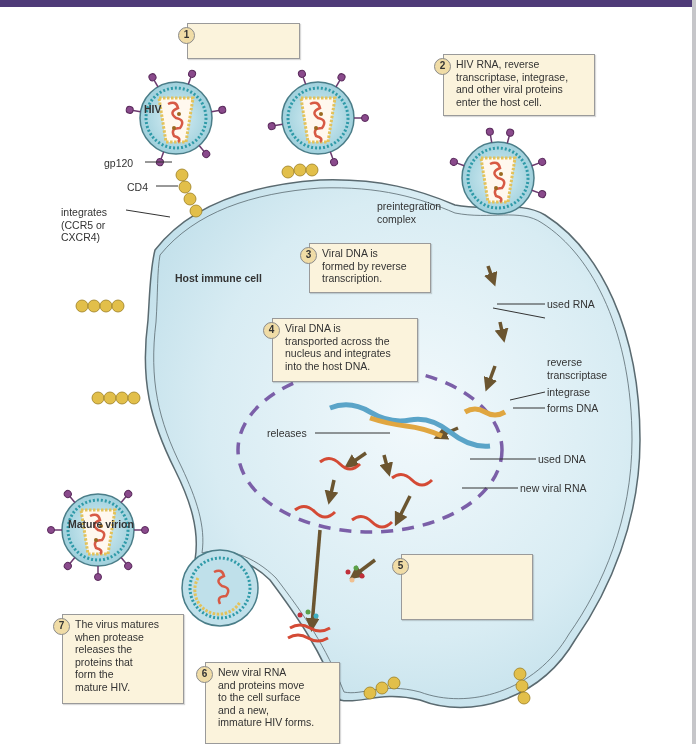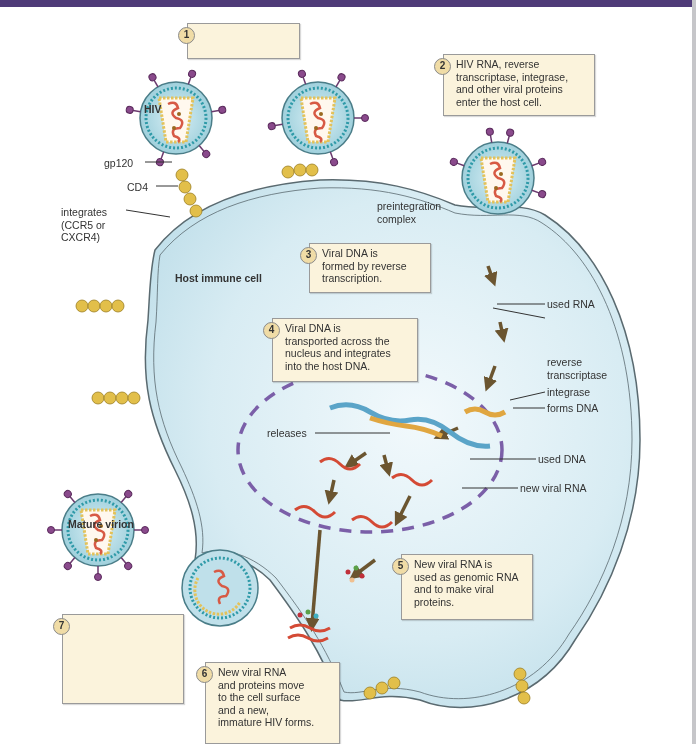--- a/index.html
+++ b/index.html
@@ -187,35 +187,37 @@
 </div>
 <div class="callout" style="left:272px;top:318px;width:146px;height:64px;padding-left:12px;">
   <span class="num">4</span>
   <span class="txt">Viral DNA is
 transported across the
 nucleus and integrates
 into the host DNA.</span>
 </div>
 <div class="callout" style="left:401px;top:554px;width:132px;height:66px;padding-left:12px;">
   <span class="num">5</span>
-  <span class="txt">New viral RNA is
-used as genomic RNA
-and to make viral
-proteins.</span>
 </div>
 <div class="callout" style="left:205px;top:662px;width:135px;height:82px;padding-left:12px;">
   <span class="num">6</span>
   <span class="txt">New viral RNA
 and proteins move
 to the cell surface
 and a new,
 immature HIV forms.</span>
 </div>
 <div class="callout" style="left:62px;top:614px;width:122px;height:90px;padding-left:12px;">
   <span class="num">7</span>
+  <span class="txt">The virus matures
+when protease
+releases the
+proteins that
+form the
+mature HIV.</span>
 </div>
 
 <div class="label bold" style="left:112px;top:103px;padding-left:32px;">HIV</div>
 <div class="label" style="left:104px;top:157px;">gp120</div>
 <div class="label" style="left:127px;top:181px;">CD4</div>
 <div class="label" style="left:61px;top:206px;">integrates
 (CCR5 or
 CXCR4)</div>
 <div class="label bold" style="left:175px;top:272px;text-align:right;">Host immune cell</div>
 <div class="label" style="left:377px;top:200px;">preintegration

